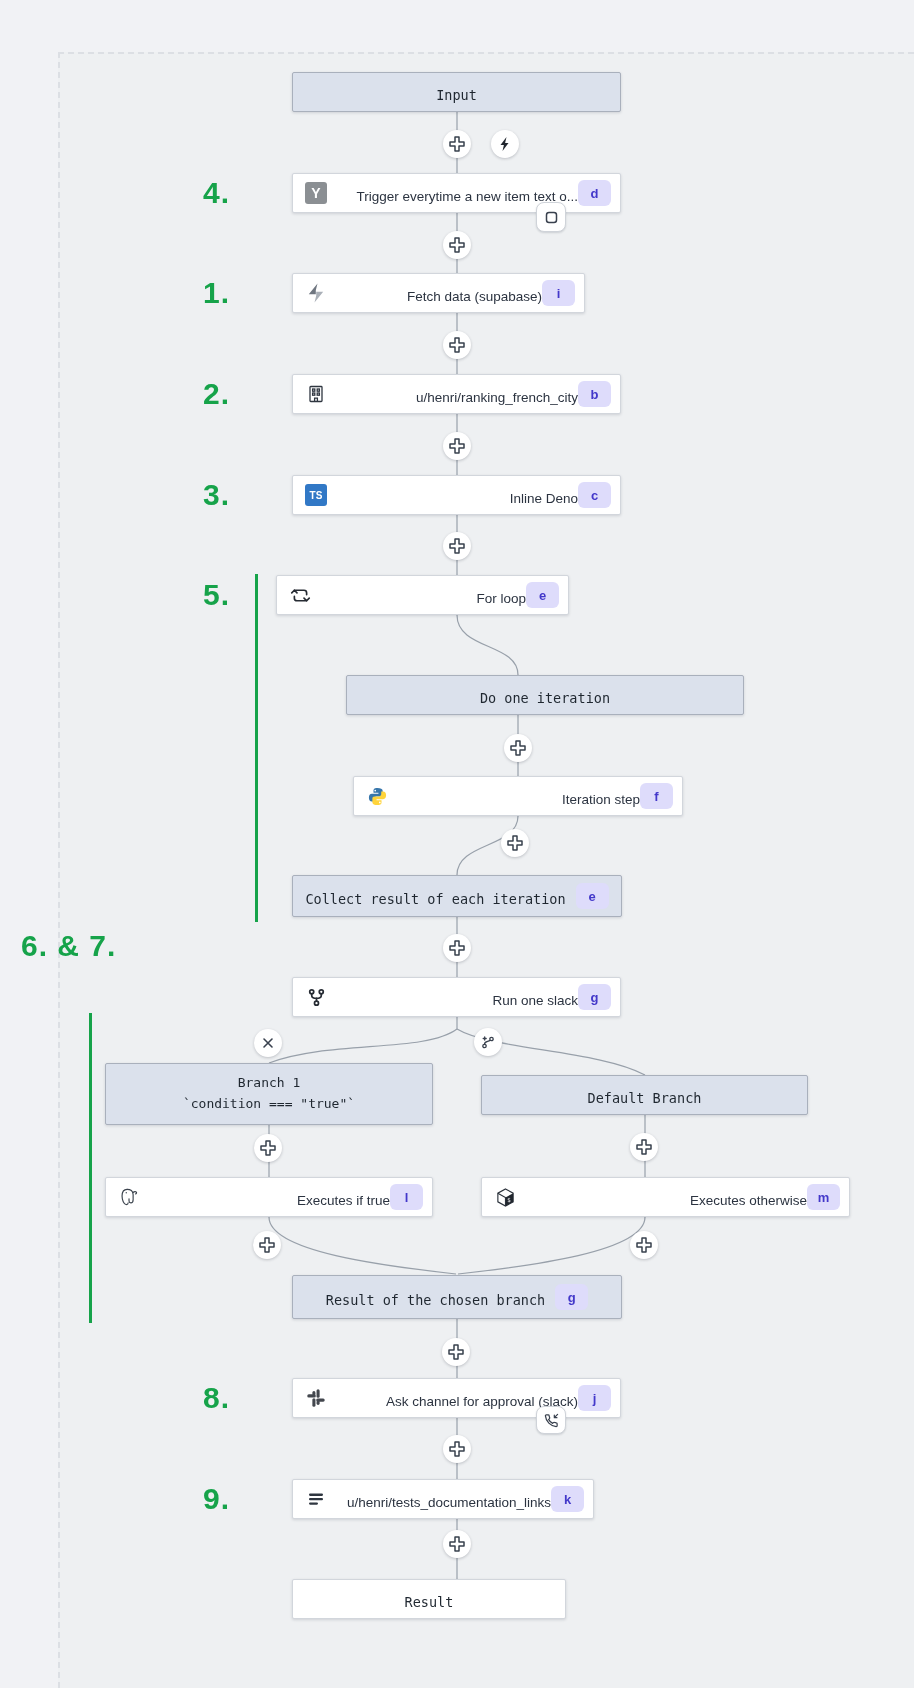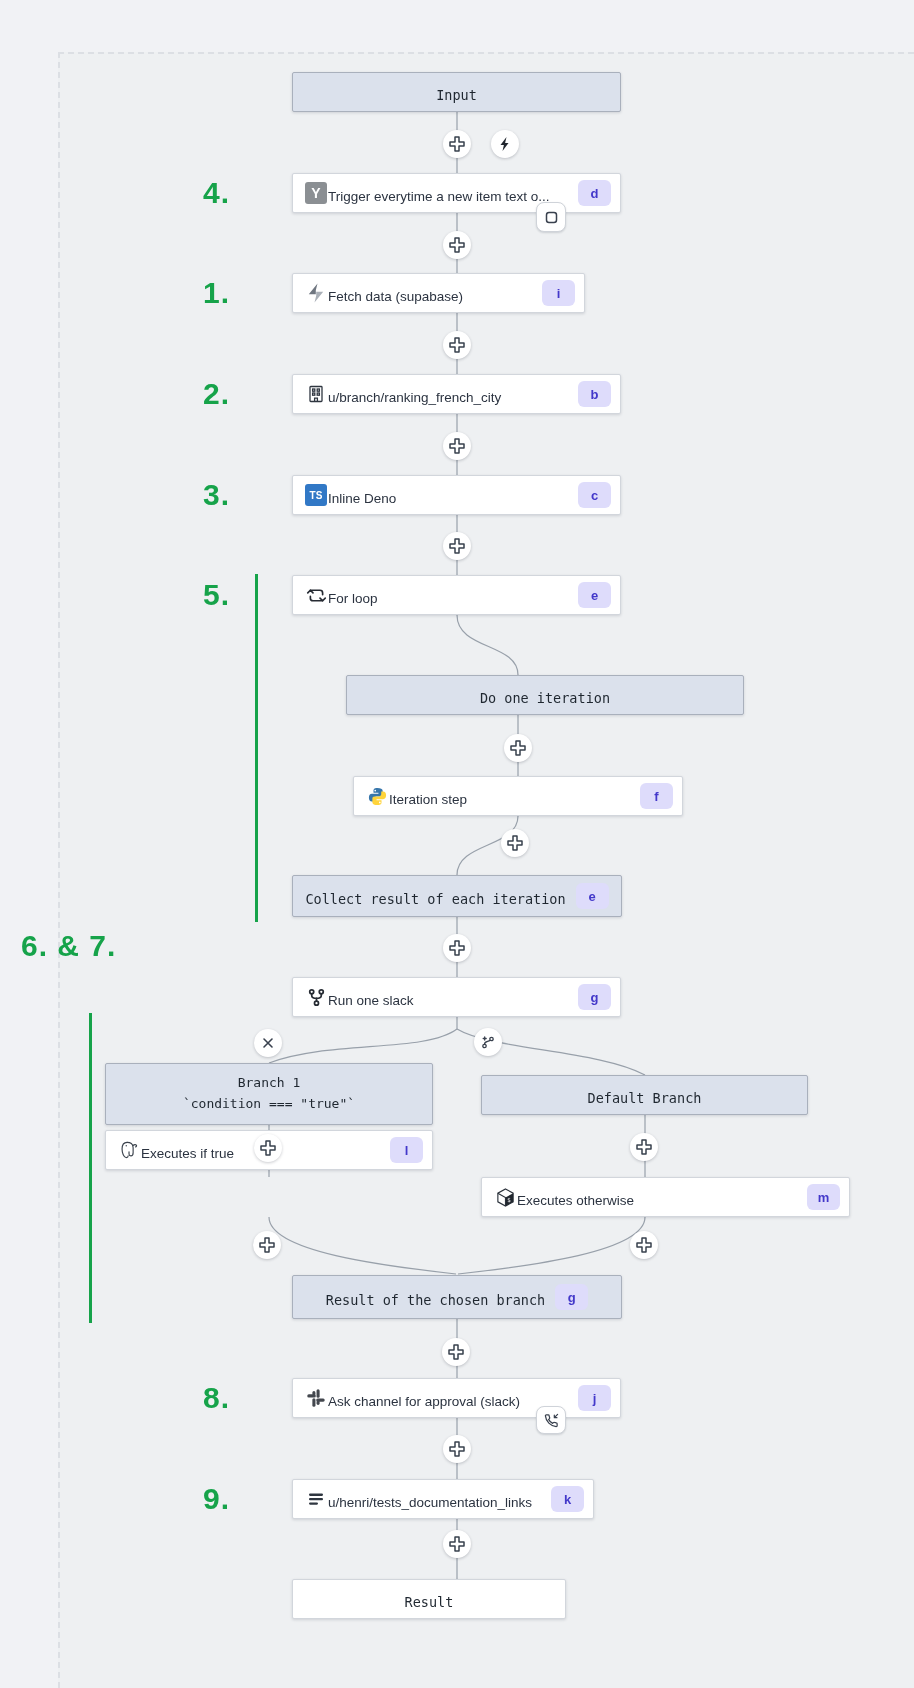--- a/index.html
+++ b/index.html
@@ -16,21 +16,21 @@
   }
   svg.wires{position:absolute;left:0;top:0;pointer-events:none;}
   .node{
     position:absolute;display:flex;align-items:center;
     background:#ffffff;border:1px solid #d2d6dc;border-radius:2px;
     box-shadow:0 1px 3px rgba(16,24,40,.14);height:40px;box-sizing:border-box;
   }
   .node.gray{background:#dbe1ec;border-color:#a9b0bc;}
   .nicon{width:24px;height:24px;margin-left:11px;flex:0 0 auto;
     display:flex;align-items:center;justify-content:center;}
-  .nlabel{flex:1;text-align:left;font-size:13.5px;color:#2b3340;
+  .nlabel{flex:1;text-align:right;font-size:13.5px;color:#2b3340;
     white-space:nowrap;overflow:hidden;margin-top:6px;}
   .mono{font-family:"DejaVu Sans Mono",monospace;font-size:13.5px;color:#1f2730;}
   .badge{margin-right:9px;background:#dedcfb;color:#4338ca;font-weight:bold;
     font-size:13px;border-radius:6px;width:33px;height:26px;flex:0 0 auto;
     display:flex;align-items:center;justify-content:center;
     font-family:"Liberation Sans",sans-serif;}
   .node.centered{justify-content:center;gap:10px;}
   .node.centered .nlabel{flex:0 1 auto;}
   .node.twolines{flex-direction:column;justify-content:center;gap:2px;}
   .node.twolines span{display:block;text-align:right;font-size:13px;line-height:1.45;}
@@ -121,33 +121,33 @@
   <span class="nicon">
     <svg width="20" height="20" viewBox="0 0 20 20" fill="none" stroke="#2f3640" stroke-width="1.3">
       <rect x="4" y="2.5" width="12" height="15" rx="0.8"></rect>
       <rect x="6.6" y="5" width="2.2" height="2.2"></rect>
       <rect x="11.2" y="5" width="2.2" height="2.2"></rect>
       <rect x="6.6" y="9" width="2.2" height="2.2"></rect>
       <rect x="11.2" y="9" width="2.2" height="2.2"></rect>
       <path d="M8.6 17.5v-3.3h2.8v3.3"></path>
     </svg>
   </span>
-  <span class="nlabel">u/branch/ranking_french_city</span>
+  <span class="nlabel">u/henri/ranking_french_city</span>
   <span class="badge">b</span>
 </div>
 
 <div class="node" style="left:292px;top:475px;width:329px">
   <span class="nicon">
     <span class="sq-icon ts">TS</span>
   </span>
   <span class="nlabel">Inline Deno</span>
   <span class="badge">c</span>
 </div>
 
-<div class="node" style="left:292px;top:575px;width:329px">
+<div class="node" style="left:276px;top:575px;width:293px">
   <span class="nicon">
     <svg width="21" height="21" viewBox="0 0 24 24" fill="none" stroke="#262b33" stroke-width="1.9" stroke-linecap="round" stroke-linejoin="round">
       <path d="m2 9 3-3 3 3"></path>
         <path d="M5 6h11a3 3 0 0 1 3 3v2"></path>
       <path d="m22 15-3 3-3-3"></path>
         <path d="M19 18H8a3 3 0 0 1-3-3v-2"></path>
     </svg>
   </span>
   <span class="nlabel">For loop</span>
   <span class="badge">e</span>
@@ -191,21 +191,21 @@
 
 <div class="node gray twolines" style="left:105px;top:1063px;width:328px;height:62px">
   <span class="mono">Branch 1</span>
   <span class="mono">`condition === "true"`</span>
 </div>
 
 <div class="node gray centered" style="left:481px;top:1075px;width:327px">
   <span class="nlabel mono">Default Branch</span>
 </div>
 
-<div class="node" style="left:105px;top:1130px;width:328px">
+<div class="node" style="left:105px;top:1177px;width:328px">
   <span class="nicon">
     <svg width="21" height="21" viewBox="0 0 22 22" fill="none" stroke="#3a424c" stroke-width="1.2" stroke-linecap="round">
       <path d="M8.5 2.5C5 2.5 3.2 5.5 3.2 9.5c0 4 1.8 9 4.5 9 1.3 0 1.9-.8 1.9-2"></path>
       <path d="M8.5 2.5c3.5 0 6.3 1.4 6.3 5.6v5.2c0 2.2-1 3.4-2.4 3.4-1.1 0-1.9-.7-1.9-2v-2.4"></path>
       <path d="M14.6 5.8c1.2-1 2.8-1.2 3.6-.4.4.5.2 1.3-.8 1.9"></path>
       <circle cx="7.6" cy="6" r="0.7" fill="#3a424c" stroke="none"></circle>
     </svg>
   </span>
   <span class="nlabel">Executes if true</span>
   <span class="badge">l</span>

